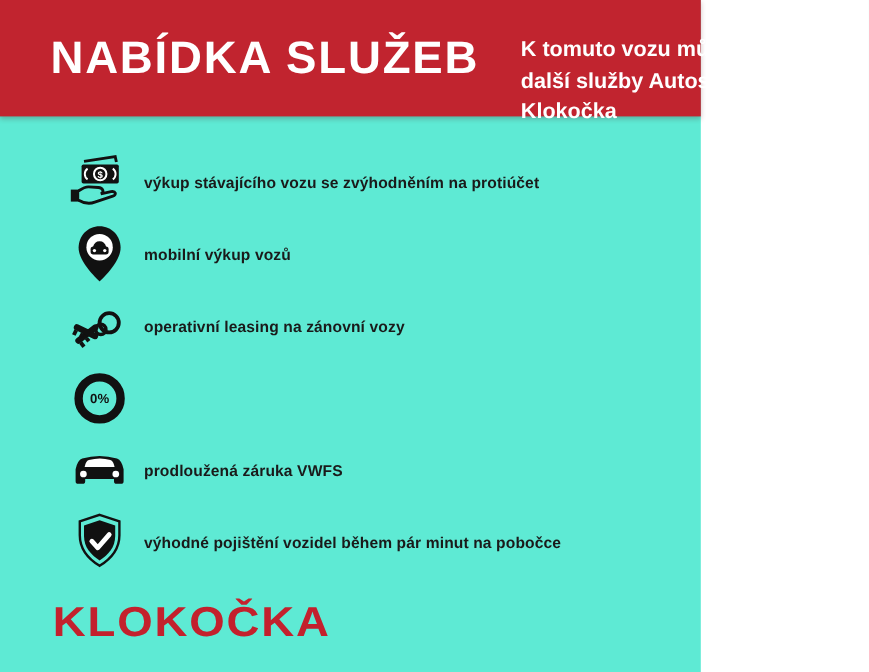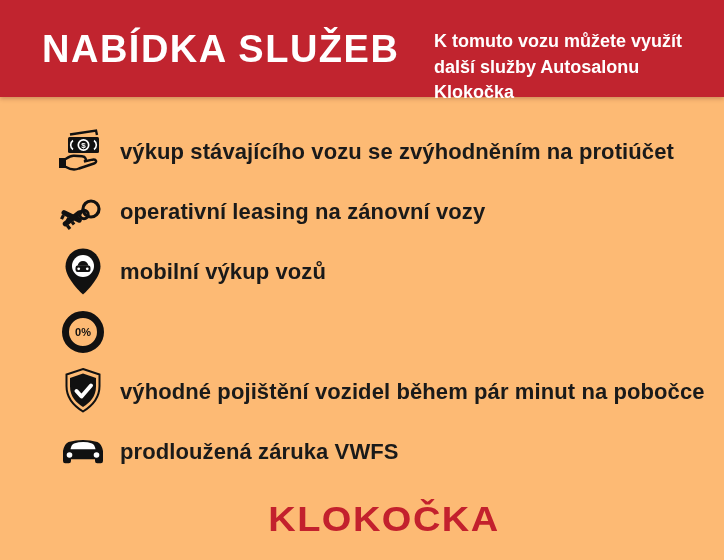--- a/index.html
+++ b/index.html
@@ -6,23 +6,23 @@
     margin: 0;
     padding: 0;
     width: 724px;
     height: 560px;
     background: #ffffff;
     font-family: "Liberation Sans", sans-serif;
     overflow: hidden;
   }
   .page {
     position: relative;
-    width: 724px;
+    width: 584px;
     height: 560px;
-    background: #fdba74;
+    background: #5eead4;
   }
   .header {
     position: relative;
     height: 97px;
     background: #c1242f;
     display: flex;
     align-items: center;
     padding: 0 30px 0 42px;
     box-sizing: border-box;
     box-shadow: 0 2px 4px rgba(80, 20, 25, 0.25);
@@ -57,29 +57,28 @@
     flex: none;
     width: 54px;
     height: 54px;
     display: flex;
     align-items: center;
     justify-content: center;
     margin-right: 10px;
   }
   .icon-box svg { display: block; }
   .service-label {
-    font-size: 22px;
+    font-size: 13px;
     font-weight: bold;
     color: #1a1a1a;
     letter-spacing: 0.1px;
     white-space: nowrap;
   }
   .footer {
     margin: 18px 0 0 44px;
-    text-align: center;
   }
   .footer-logo {
     display: inline-block;
     color: #c3212d;
     font-size: 38px;
     font-weight: bold;
     letter-spacing: 1.5px;
     transform: scaleY(0.92);
     transform-origin: left center;
     line-height: 1;
@@ -112,83 +111,83 @@
           <path d="M37 13.5 a5.5 5.5 0 0 1 0 9" fill="none" stroke="#fff" stroke-width="1.6"></path>
           <rect x="2" y="31" width="7" height="10" fill="#111"></rect>
           <path d="M9 40 c5 3 9 3 13 1.5 l15 -5 c3.5 -1.2 2.5 -4.5 -1.5 -3.8 l-8.5 1.8 c3.5 -1.5 1.5 -5 -2 -5.2 l-8 -0.6 c-3 -0.2 -5 1 -8 3" fill="none" stroke="#111" stroke-width="2.4" stroke-linecap="round"></path>
         </svg>
       </span>
       <span class="service-label">výkup stávajícího vozu se zvýhodněním na protiúčet</span>
     </div>
 
     <div class="service-row">
       <span class="icon-box">
+        <svg width="42" height="50" viewBox="0 0 42 50">
+          <path d="M21 1.5 C11 1.5 3.5 9.5 3.5 19.5 c0 12.5 17.5 28 17.5 28 s17.5 -15.5 17.5 -28 C38.5 9.5 31 1.5 21 1.5 z" fill="#111"></path>
+          <circle cx="21" cy="19" r="11" fill="#fff"></circle>
+          <path d="M15.5 18.8 q1.2 -4.8 5.5 -4.8 q4.3 0 5.5 4.8 z" fill="#111"></path>
+          <rect x="13.5" y="18.5" width="15" height="6.5" rx="2.2" fill="#111"></rect>
+          <circle cx="16.7" cy="21.8" r="1.4" fill="#fff"></circle>
+          <circle cx="25.3" cy="21.8" r="1.4" fill="#fff"></circle>
+        </svg>
+      </span>
+      <span class="service-label">mobilní výkup vozů</span>
+    </div>
+
+    <div class="service-row">
+      <span class="icon-box">
         <svg width="52" height="48" viewBox="0 0 50 48">
           <circle cx="33" cy="21" r="8" fill="none" stroke="#111" stroke-width="3.2"></circle>
           <circle cx="26" cy="26.5" r="4.2" fill="none" stroke="#111" stroke-width="3"></circle>
           <g transform="rotate(-38 24 24)" fill="#111">
             <rect x="1" y="20.5" width="23" height="5.2" rx="2.6"></rect>
             <rect x="2.5" y="25.5" width="3.2" height="4.5"></rect>
             <rect x="8.5" y="25.5" width="3.2" height="3.4"></rect>
           </g>
           <g transform="rotate(26 24 30)" fill="#111">
             <rect x="3" y="30.5" width="22" height="5.2" rx="2.6"></rect>
             <rect x="4.5" y="35.5" width="3.2" height="4.5"></rect>
             <rect x="10.5" y="35.5" width="3.2" height="3.4"></rect>
           </g>
         </svg>
       </span>
       <span class="service-label">operativní leasing na zánovní vozy</span>
     </div>
 
     <div class="service-row">
       <span class="icon-box">
-        <svg width="42" height="50" viewBox="0 0 42 50">
-          <path d="M21 1.5 C11 1.5 3.5 9.5 3.5 19.5 c0 12.5 17.5 28 17.5 28 s17.5 -15.5 17.5 -28 C38.5 9.5 31 1.5 21 1.5 z" fill="#111"></path>
-          <circle cx="21" cy="19" r="11" fill="#fff"></circle>
-          <path d="M15.5 18.8 q1.2 -4.8 5.5 -4.8 q4.3 0 5.5 4.8 z" fill="#111"></path>
-          <rect x="13.5" y="18.5" width="15" height="6.5" rx="2.2" fill="#111"></rect>
-          <circle cx="16.7" cy="21.8" r="1.4" fill="#fff"></circle>
-          <circle cx="25.3" cy="21.8" r="1.4" fill="#fff"></circle>
-        </svg>
-      </span>
-      <span class="service-label">mobilní výkup vozů</span>
-    </div>
-
-    <div class="service-row">
-      <span class="icon-box">
         <svg width="46" height="46" viewBox="0 0 46 46">
           <circle cx="23" cy="23" r="17.5" fill="none" stroke="#111" stroke-width="7"></circle>
           <text x="23" y="27" text-anchor="middle" font-size="11" fill="#111" class="svg-badge-text">0%</text>
         </svg>
       </span>
-    </div>
-
-    <div class="service-row">
-      <span class="icon-box">
-        <svg width="46" height="50" viewBox="0 0 46 50">
-          <path d="M23 2 L39.5 7.5 V19 c0 12.5 -7.5 20 -16.5 25.5 C14 39 6.5 31.5 6.5 19 V7.5 Z" fill="none" stroke="#111" stroke-width="2"></path>
-          <path d="M23 6.5 L36 11 v8.5 c0 10 -6 16 -13 20.5 C16 35.5 10 29.5 10 19.5 V11 Z" fill="#111"></path>
-          <path d="M16.5 24 l5 5.5 l9.5 -11" fill="none" stroke="#fff" stroke-width="4" stroke-linecap="round" stroke-linejoin="round"></path>
-        </svg>
-      </span>
-      <span class="service-label">výhodné pojištění vozidel během pár minut na pobočce</span>
     </div>
 
     <div class="service-row">
       <span class="icon-box">
         <svg width="50" height="44" viewBox="0 0 50 44">
           <path d="M5 21 q1.5 -7.5 5.5 -9 q14.5 -4.2 29 0 q4 1.5 5.5 9 l0 10 q0 2.2 -2.2 2.2 l-3.6 0 q-2.2 0 -2.2 -2.2 l0 -1.8 l-24 0 l0 1.8 q0 2.2 -2.2 2.2 l-3.6 0 q-2.2 0 -2.2 -2.2 z" fill="#111"></path>
           <path d="M12.5 19.2 q1 -5 3.5 -5.8 q9.5 -2.6 18 0 q2.5 .8 3.5 5.8 z" fill="#fff"></path>
           <circle cx="11.5" cy="25" r="2.8" fill="#fff"></circle>
           <circle cx="38.5" cy="25" r="2.8" fill="#fff"></circle>
         </svg>
       </span>
       <span class="service-label">prodloužená záruka VWFS</span>
     </div>
 
+    <div class="service-row">
+      <span class="icon-box">
+        <svg width="46" height="50" viewBox="0 0 46 50">
+          <path d="M23 2 L39.5 7.5 V19 c0 12.5 -7.5 20 -16.5 25.5 C14 39 6.5 31.5 6.5 19 V7.5 Z" fill="none" stroke="#111" stroke-width="2"></path>
+          <path d="M23 6.5 L36 11 v8.5 c0 10 -6 16 -13 20.5 C16 35.5 10 29.5 10 19.5 V11 Z" fill="#111"></path>
+          <path d="M16.5 24 l5 5.5 l9.5 -11" fill="none" stroke="#fff" stroke-width="4" stroke-linecap="round" stroke-linejoin="round"></path>
+        </svg>
+      </span>
+      <span class="service-label">výhodné pojištění vozidel během pár minut na pobočce</span>
+    </div>
+
   </div>
 
   <div class="footer">
     <span class="footer-logo">KLOKOČKA</span>
   </div>
 
 </div>
 
 </body></html>

